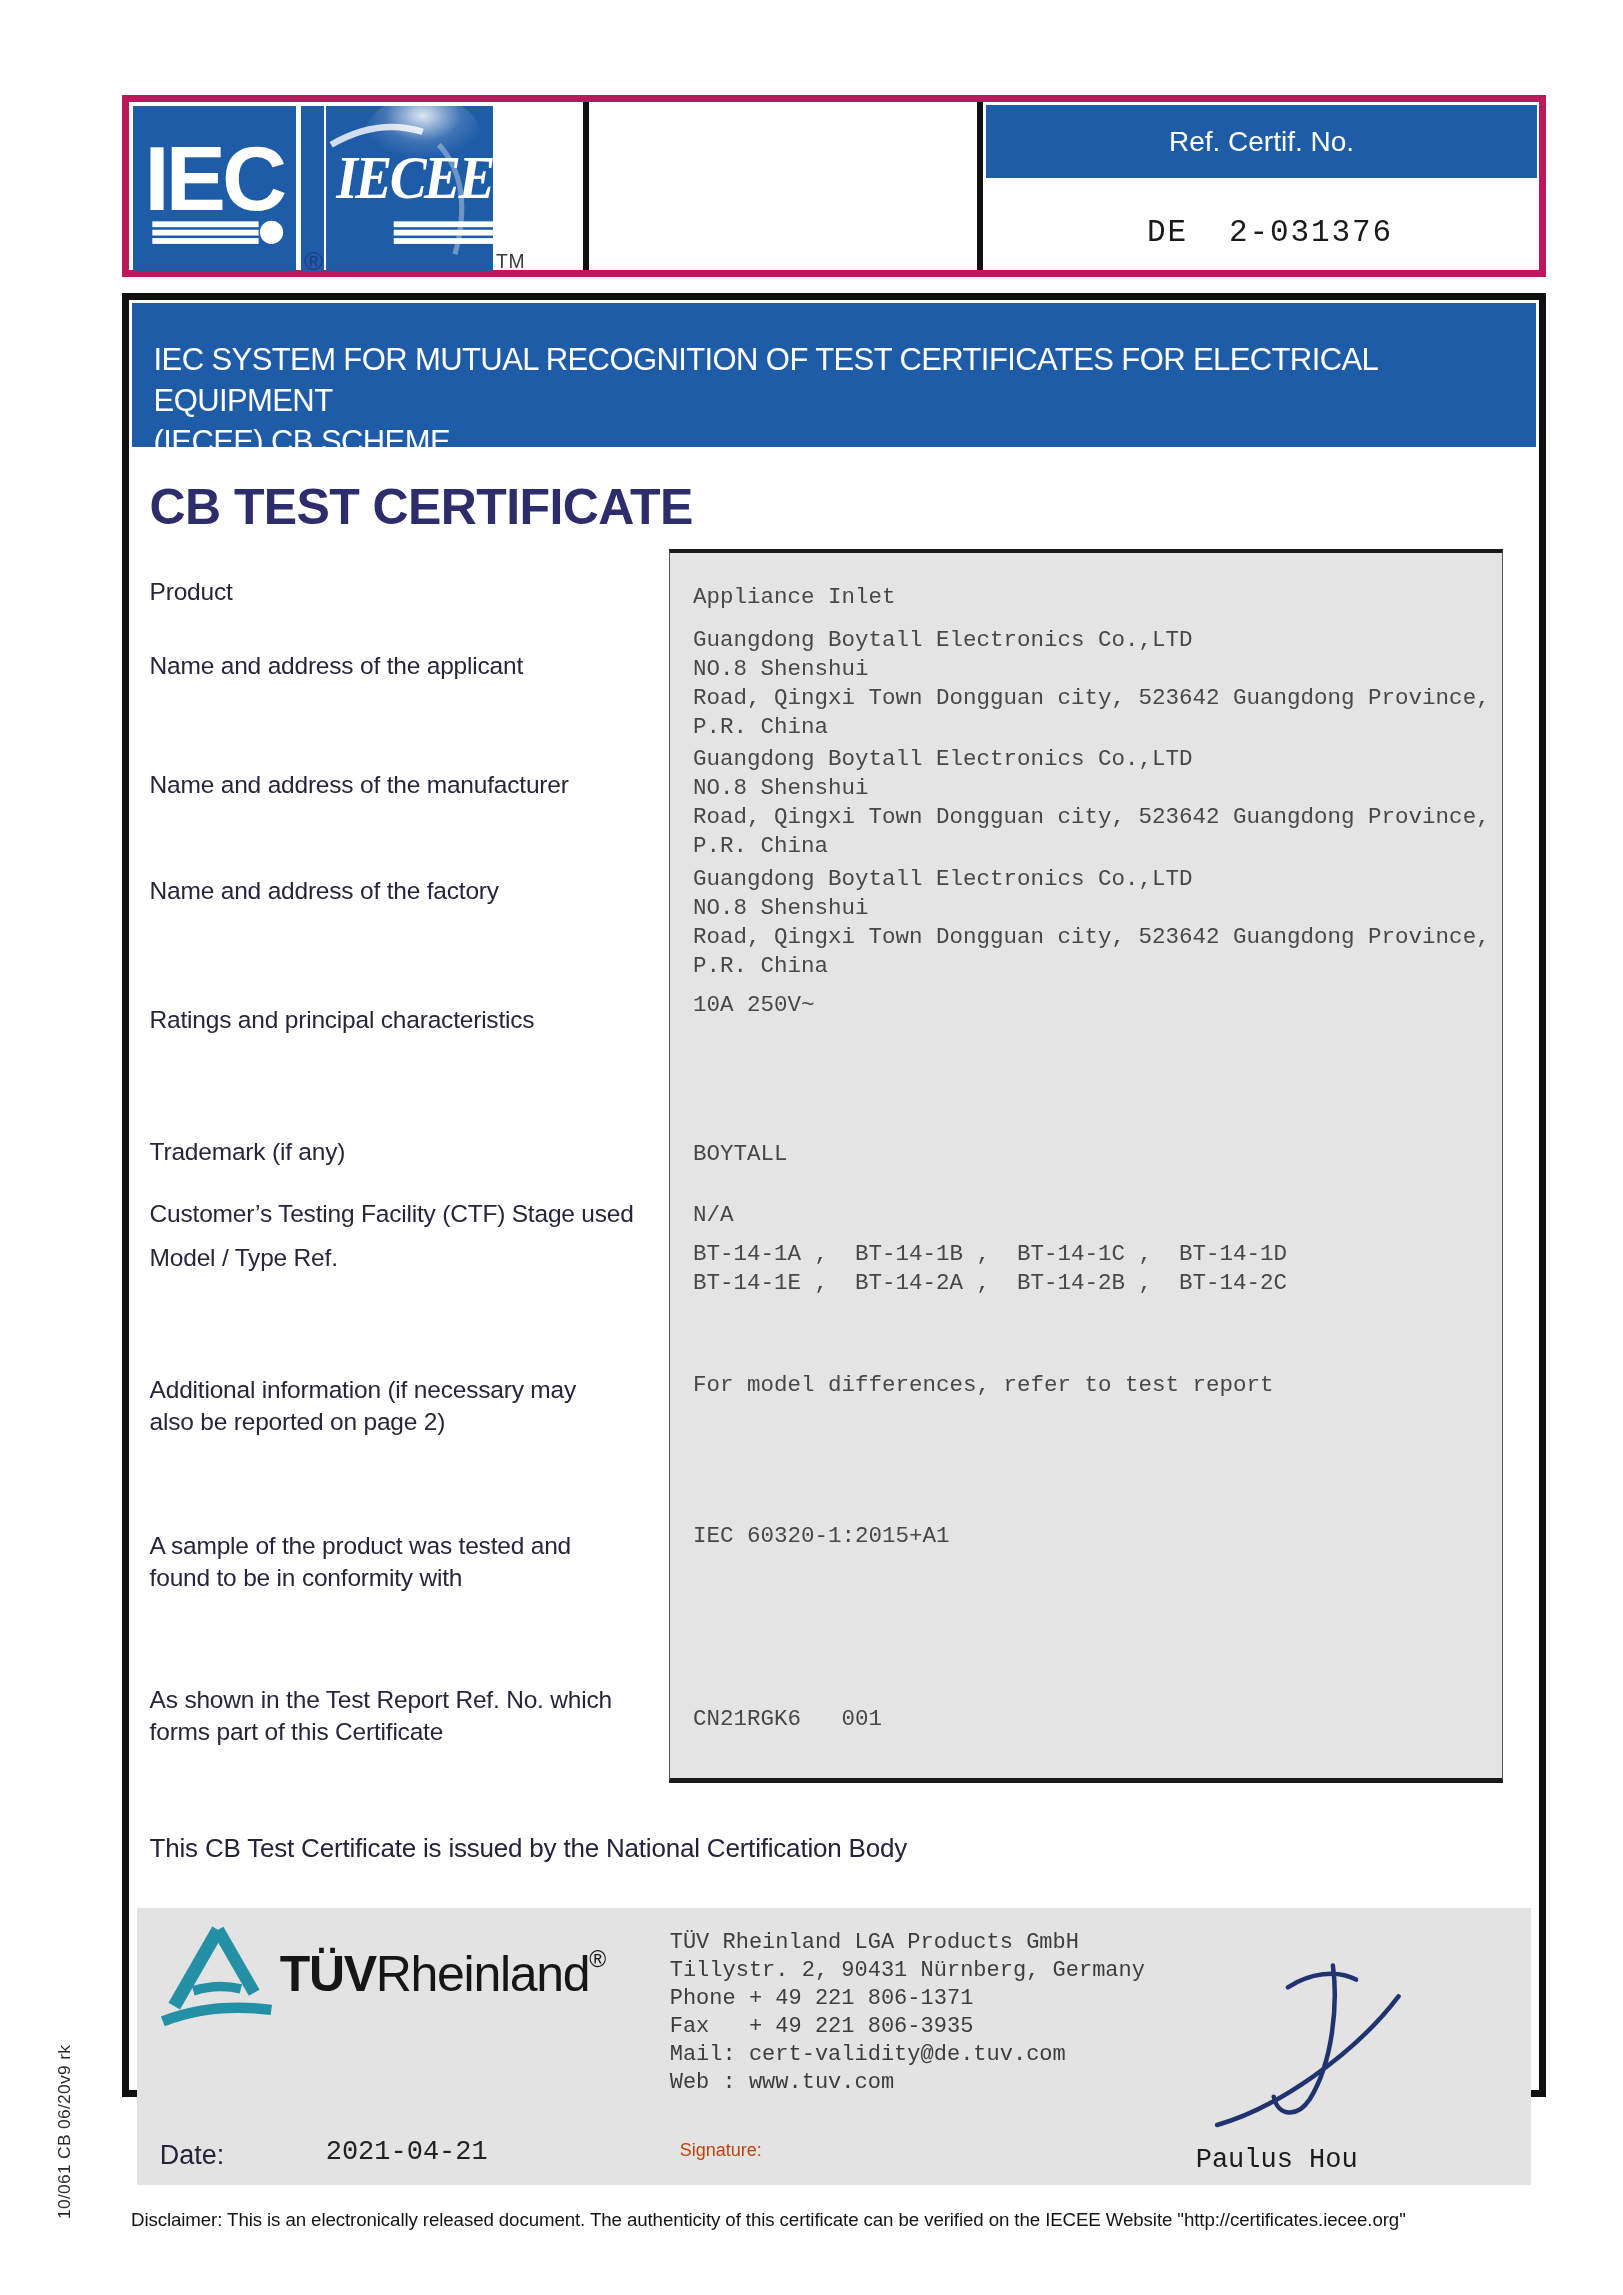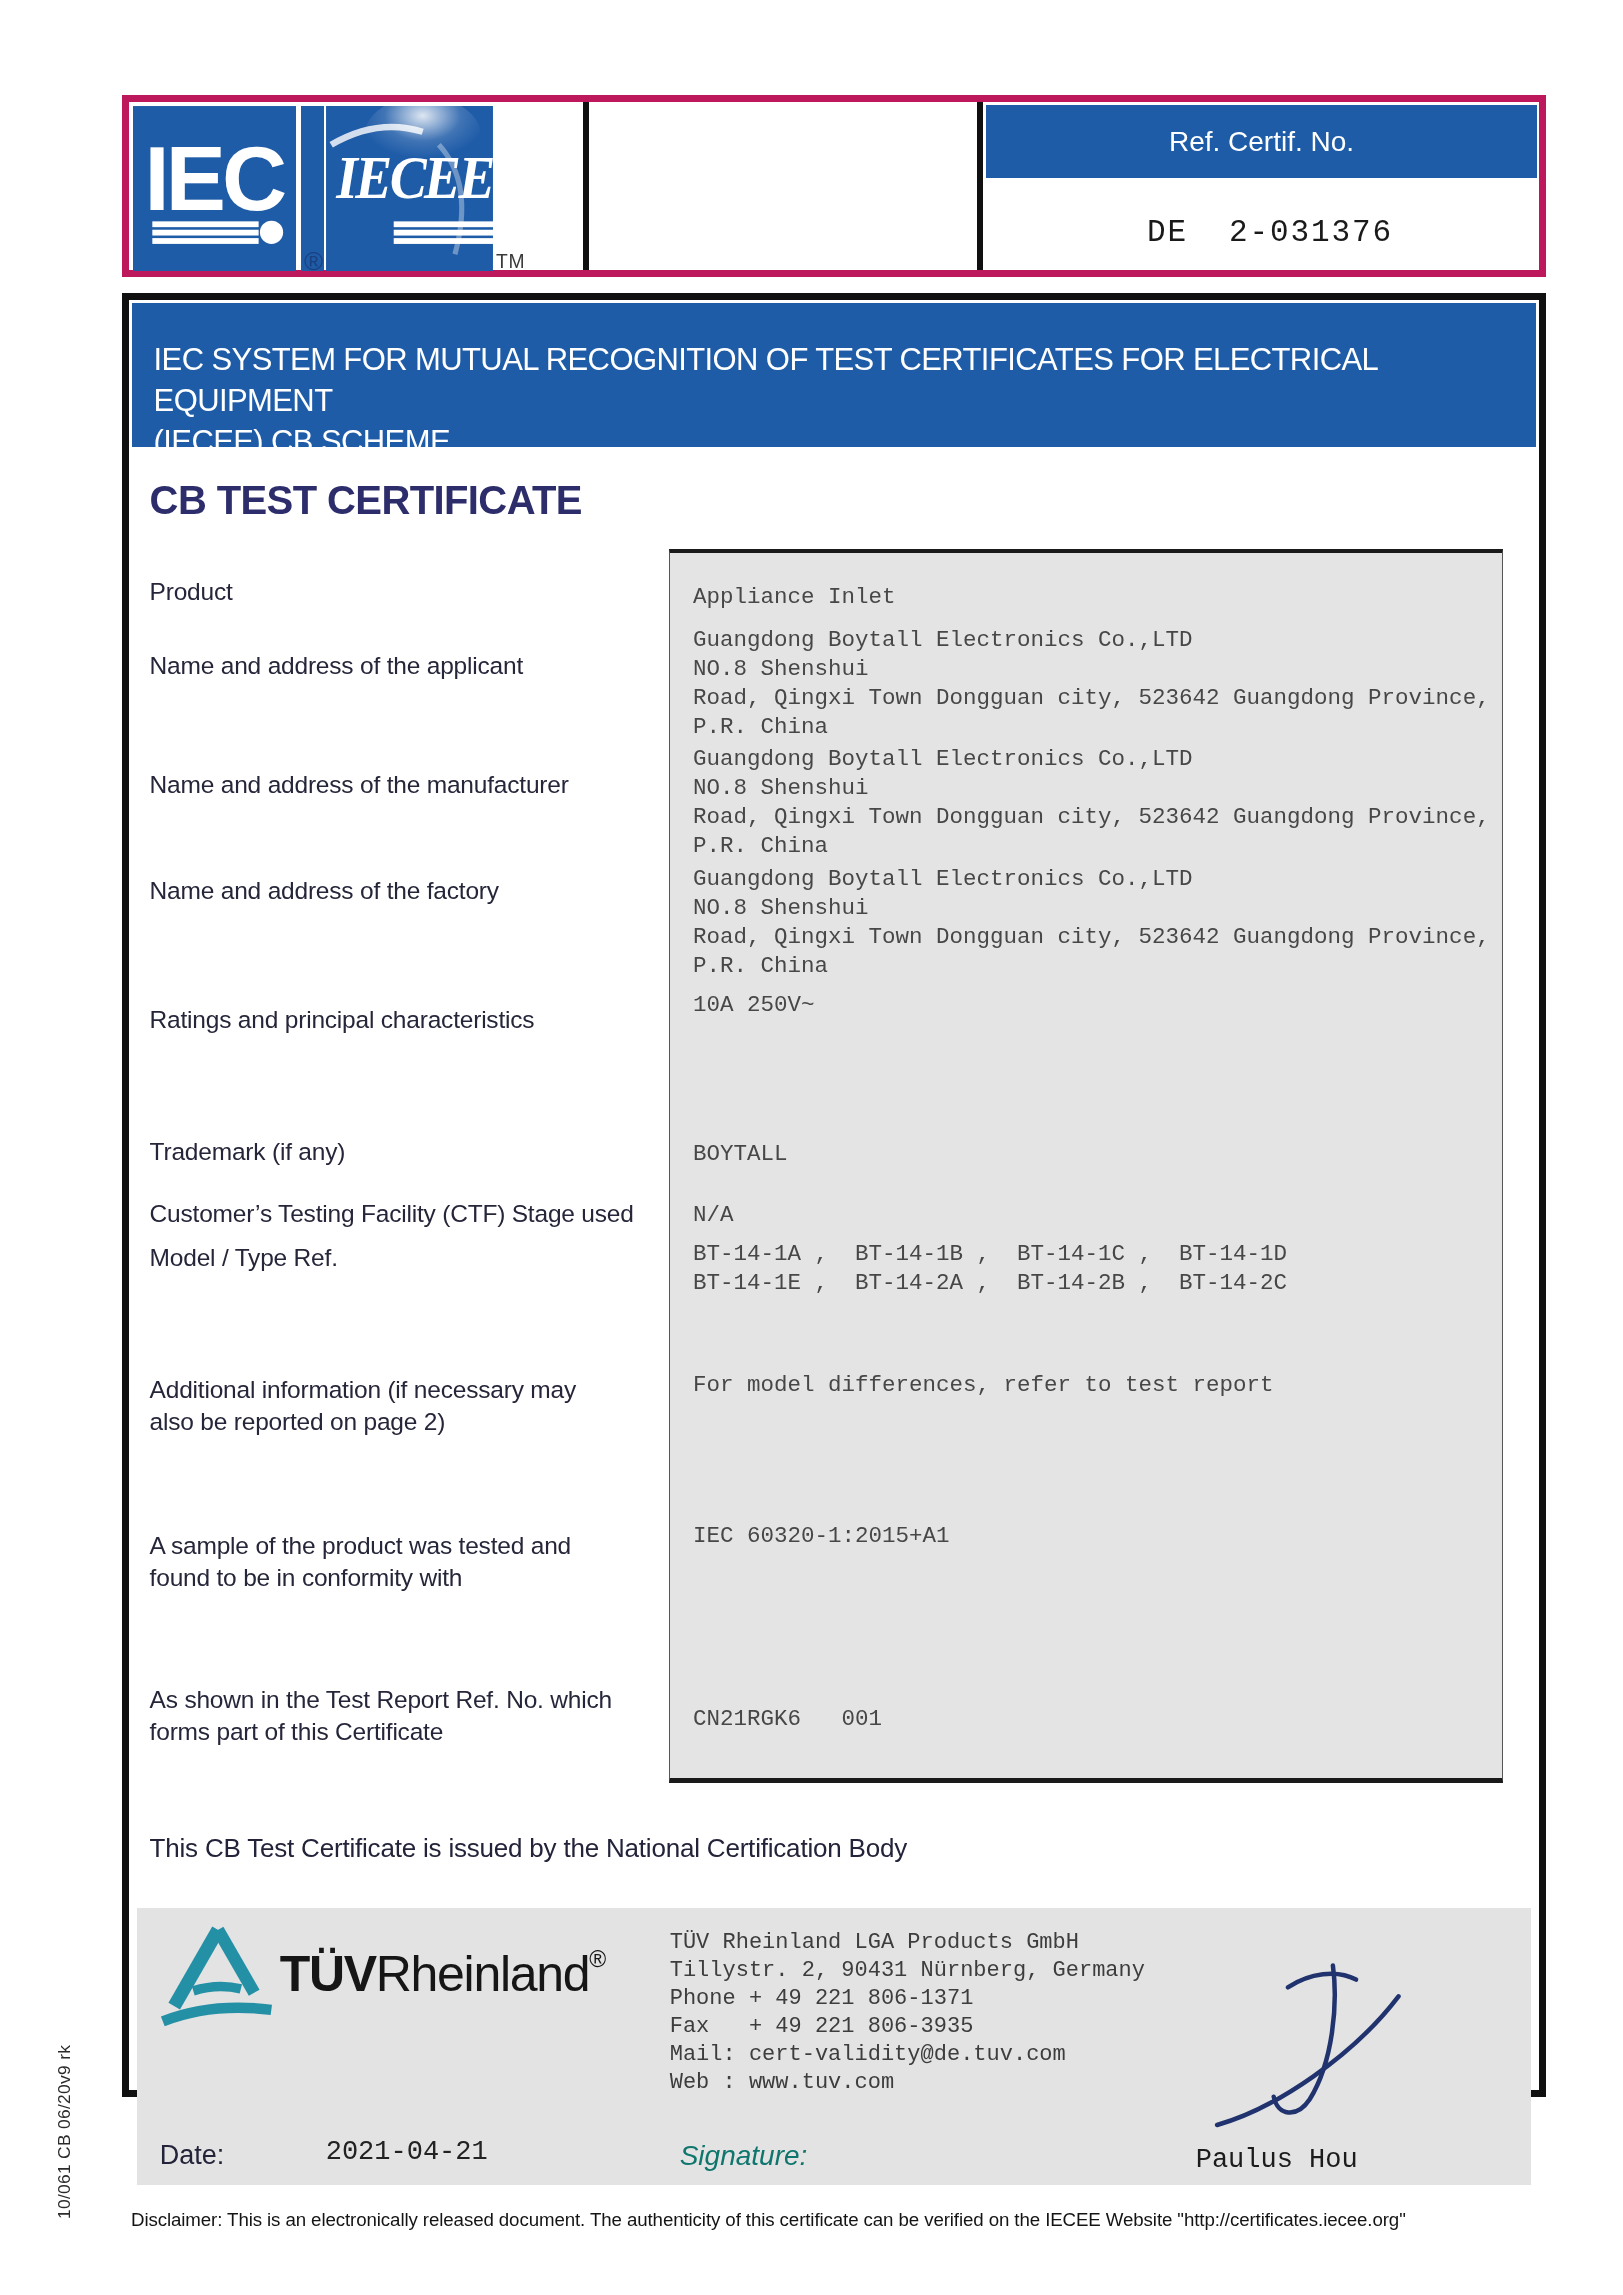--- a/index.html
+++ b/index.html
@@ -29,21 +29,21 @@
   .main-box{
     position:absolute; left:122px; top:293px; width:1424px; height:1804px;
     border:7px solid #101010; background:#fff; box-sizing:border-box;
   }
   .banner{
     position:absolute; left:2.6px; top:3.2px; width:1404px; height:144px; background:#1f5ca8;
     color:#ffffff; font-size:31px; line-height:41px; letter-spacing:-0.6px;
     padding:36px 0 0 22px; box-sizing:border-box; white-space:pre-line;
   }
   .page-title{
-    position:absolute; left:20.6px; top:178px; font-size:40px; font-weight:bold;
+    position:absolute; left:20.6px; top:178px; font-size:50px; font-weight:bold;
     color:#2d2d6b; letter-spacing:-0.6px;
   }
   .values-panel{
     position:absolute; left:540px; top:249px; width:834px; height:1234px;
     background:#e4e4e4; box-sizing:border-box;
     border-top:4.5px solid #1a1a1a; border-bottom:5.8px solid #1a1a1a;
     border-left:1.9px solid #565656; border-right:1.9px solid #565656;
   }
   .lbl{
     position:absolute; left:20.6px; width:541px; font-size:24.5px; line-height:32px;
@@ -73,21 +73,21 @@
   .sig-img{position:absolute; left:1004px; top:51px;}
   .signatory{
     position:absolute; left:1059px; top:237px;
     font-family:"Liberation Mono","DejaVu Sans Mono",monospace; font-size:27px; color:#1c1c1c;
   }
   .date-label{position:absolute; left:23px; top:232px; font-size:27px; color:#23233a;}
   .date-value{
     position:absolute; left:189px; top:229px;
     font-family:"Liberation Mono","DejaVu Sans Mono",monospace; font-size:27px; color:#222222;
   }
-  .signature-label{position:absolute; left:543px; top:232px; font-size:28px; color:#0f766e;font-style:italic;}
+  .signature-label{position:absolute; left:543px; top:232px; font-size:18px; color:#c2410c;}
   .side-note{
     position:absolute; left:54px; top:2219px; font-size:17.4px; color:#2b2b2b; letter-spacing:0.3px;
     transform:rotate(-90deg); transform-origin:left top; white-space:nowrap;
   }
   .disclaimer{
     position:absolute; left:131px; top:2209px; font-size:18.7px; color:#141414; letter-spacing:-0.1px;
   }
 </style>
 </head>
 <body>

